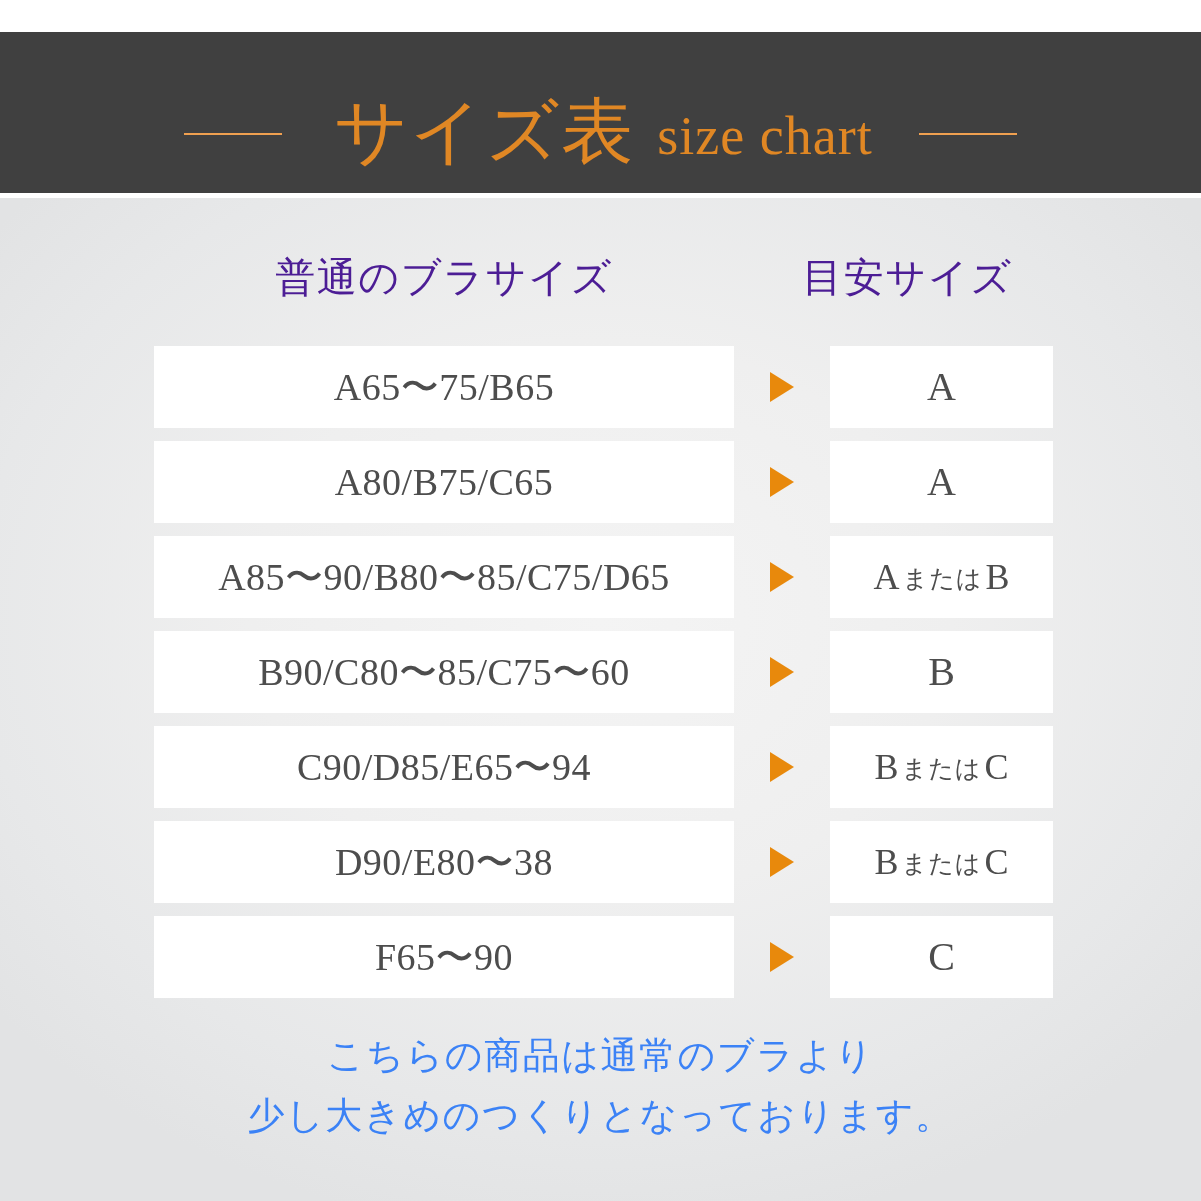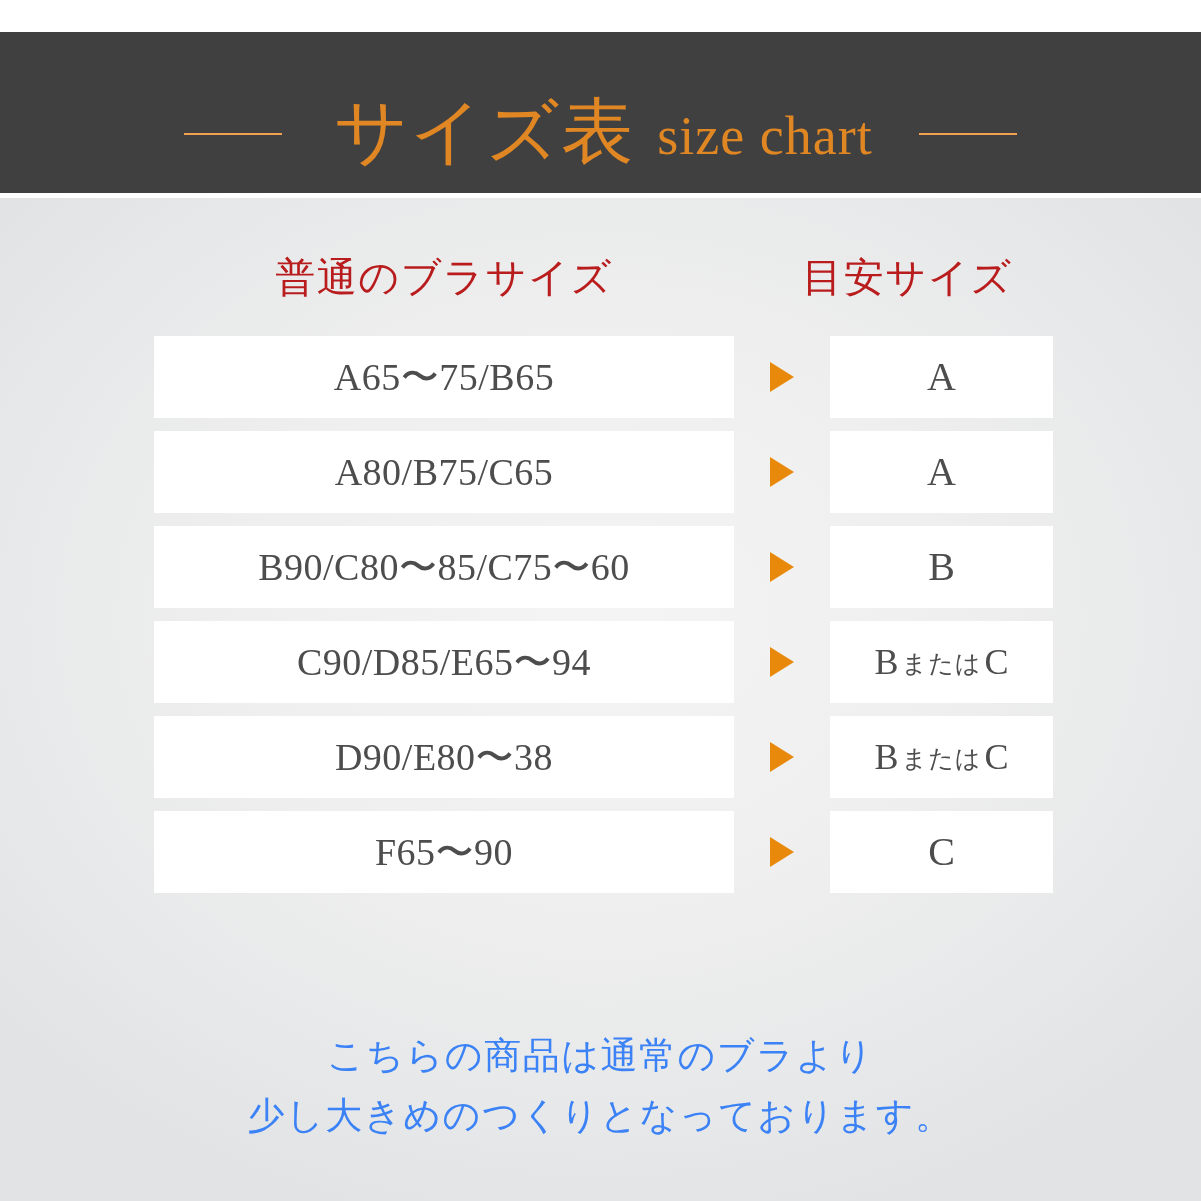--- a/index.html
+++ b/index.html
@@ -91,39 +91,39 @@
     left: 0;
     top: 250px;
     width: 1201px;
     height: 56px;
   }
   .col-header {
     position: absolute;
     font-family: "Liberation Serif", "DejaVu Serif", serif;
     font-size: 40px;
     line-height: 56px;
-    color: #b91c1c;
+    color: #4c1d95;
     letter-spacing: 1.5px;
     text-align: center;
     white-space: nowrap;
   }
   .col-header.left {
     left: 154px;
     width: 580px;
   }
   .col-header.right {
     left: 796px;
     width: 223px;
   }
 
   
   .table {
     position: absolute;
     left: 154px;
-    top: 336px;
+    top: 346px;
     width: 899px;
   }
   .row {
     position: relative;
     height: 82px;
     margin-bottom: 13px;
     display: flex;
     align-items: stretch;
   }
   .row:last-child { margin-bottom: 0; }
@@ -242,20 +242,31 @@
         <span class="size-text">A80/B75/C65</span>
       </div>
       <div class="arrow-col">
         <span class="arrow"></span>
       </div>
       <div class="cell-right">
         <span class="result-text">A</span>
       </div>
     </div>
 
+    <div class="row">
+      <div class="cell-left">
+        <span class="size-text">A85〜90/B80〜85/C75/D65</span>
+      </div>
+      <div class="arrow-col">
+        <span class="arrow"></span>
+      </div>
+      <div class="cell-right">
+        <span class="result-text compound"><span>A</span><span class="kana">または</span><span>B</span></span>
+      </div>
+    </div>
 
     <div class="row">
       <div class="cell-left">
         <span class="size-text">B90/C80〜85/C75〜60</span>
       </div>
       <div class="arrow-col">
         <span class="arrow"></span>
       </div>
       <div class="cell-right">
         <span class="result-text">B</span>

